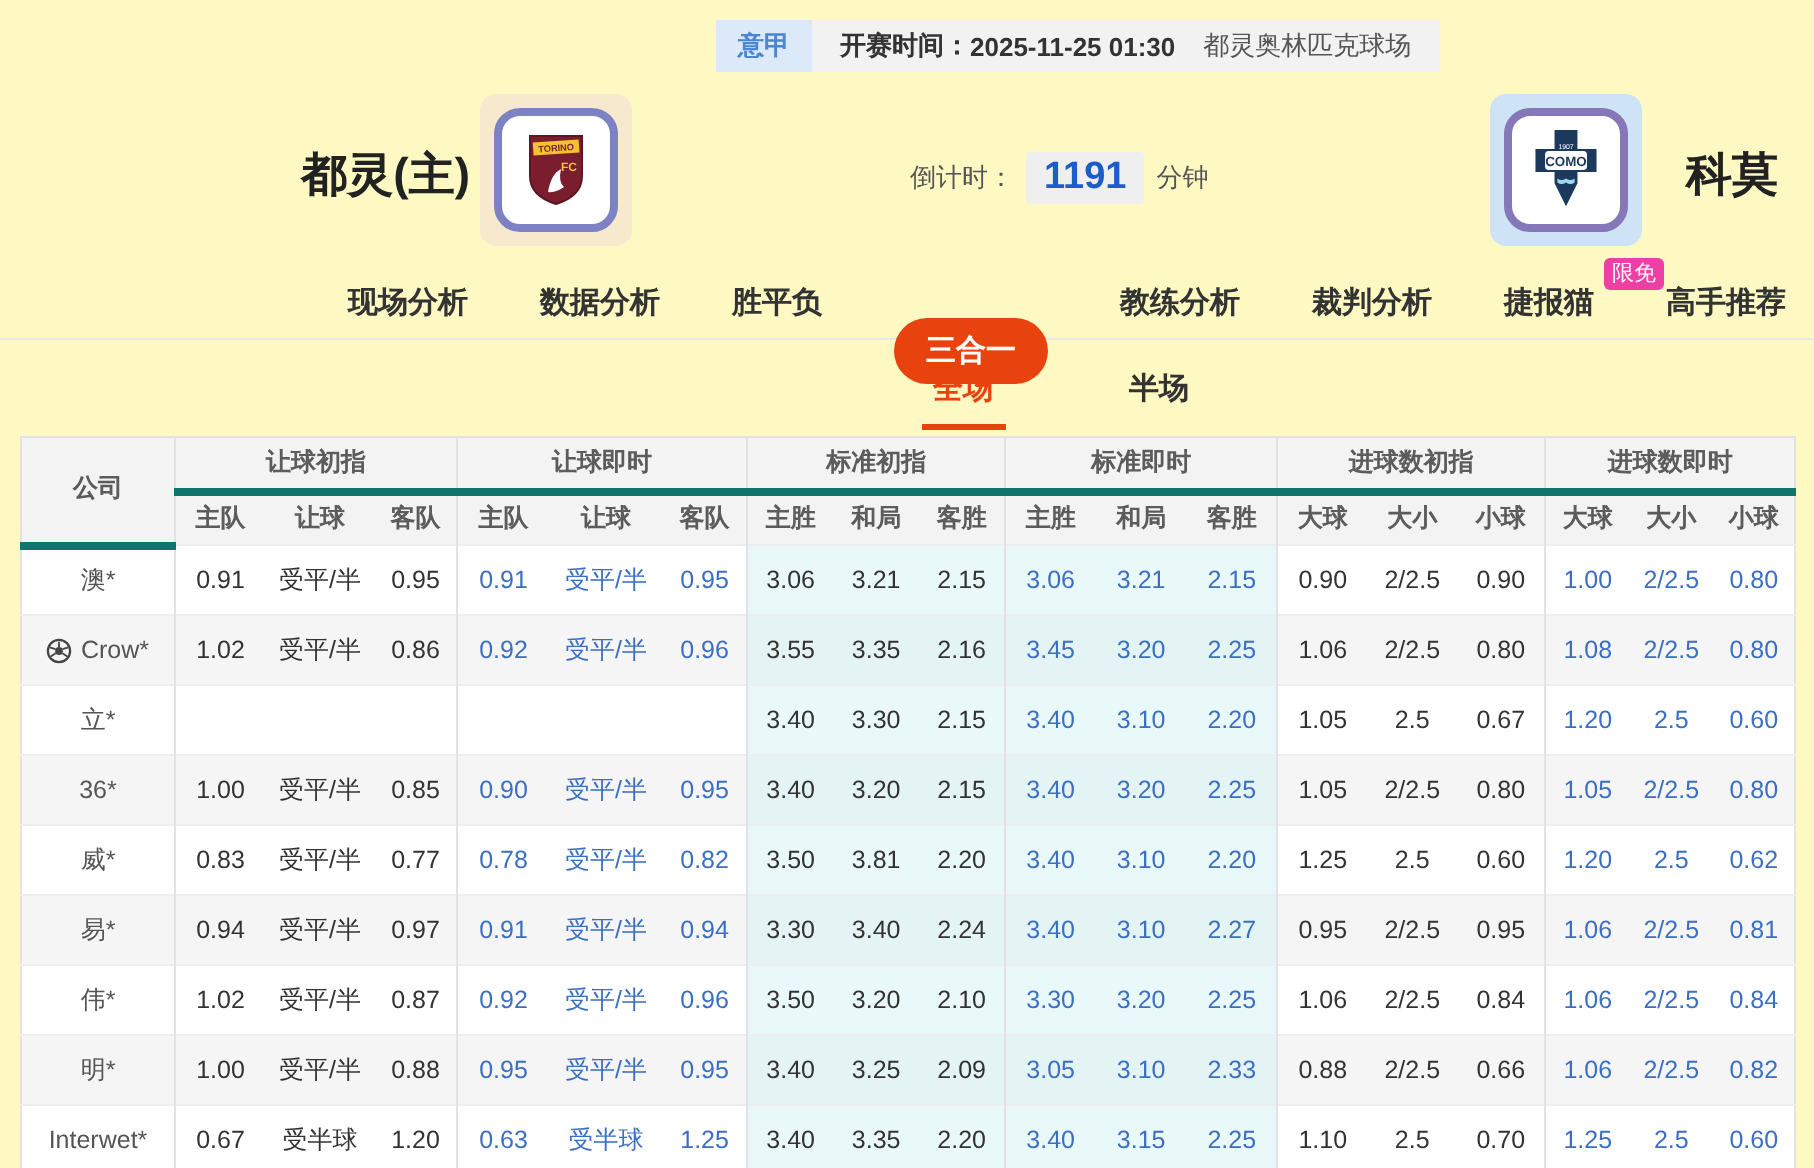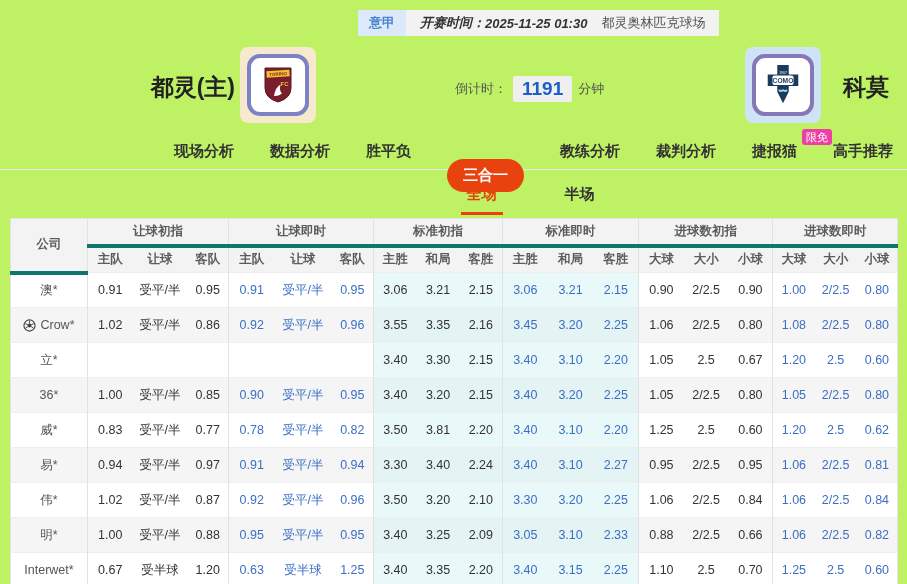--- a/index.html
+++ b/index.html
@@ -2,27 +2,27 @@
 <html style="--accent: #e8430e; --badge: #ed3fa4; --live: #3b6fc4; --cd-blue: #1b5ec9; --cyan: #e9f8f9;"><head>
 <meta charset="utf-8">
 <style>
   :root{
     --accent:#e8430e; --badge:#ed3fa4; --live:#3b6fc4; --cd-blue:#1b5ec9;
     --cyan:#e9f8f9; --cyan-alt:#e4f3f4; --border:#e2e2e2;
   }
   *{box-sizing:border-box;}
   html,body{margin:0;padding:0;background:#fff;}
   body{font-family:"Liberation Sans","DejaVu Sans",sans-serif;color:#333;}
-  #page{position:relative;width:907px;height:584px;background:#bef264;overflow:hidden;}
+  #page{position:relative;width:907px;height:584px;background:#fef9c3;overflow:hidden;}
 
   
   .match-bar{position:absolute;left:358px;top:10px;height:26px;display:flex;align-items:stretch;font-size:13px;}
   .league-chip{background:#dbe9f8;color:#4a86d2;display:flex;align-items:center;padding:0 11px;font-weight:bold;}
   .match-meta{background:#f2f2f2;display:flex;align-items:center;padding:0 14px;white-space:nowrap;}
-  .kick-label,.kick-time{font-weight:bold;color:#333;font-style:italic;}
+  .kick-label,.kick-time{font-weight:bold;color:#333;}
   .venue{margin-left:14px;color:#555;}
 
   
   .team-name{position:absolute;top:72px;font-size:23px;font-weight:bold;color:#222;}
   .team-name.home{left:95px;width:140px;text-align:right;}
   .team-name.away{left:843px;}
   .logo-box{position:absolute;top:47px;width:76px;height:76px;border-radius:8px;display:flex;align-items:center;justify-content:center;}
   .logo-box.home{left:240px;background:#f7e9ce;}
   .logo-box.away{left:745px;background:#cfe3f6;}
   .logo-inner{width:62px;height:62px;background:#fff;border:4px solid #7d82c4;border-radius:13px;display:flex;align-items:center;justify-content:center;}

